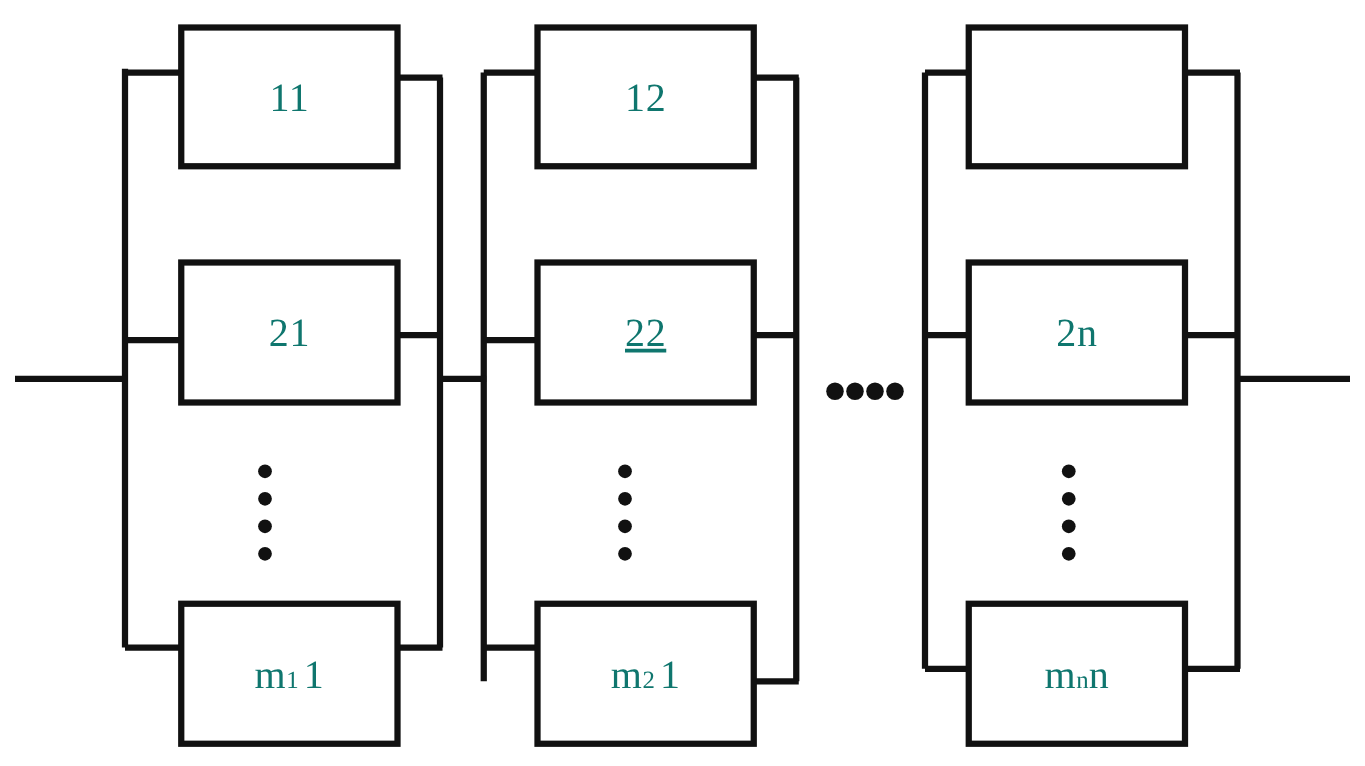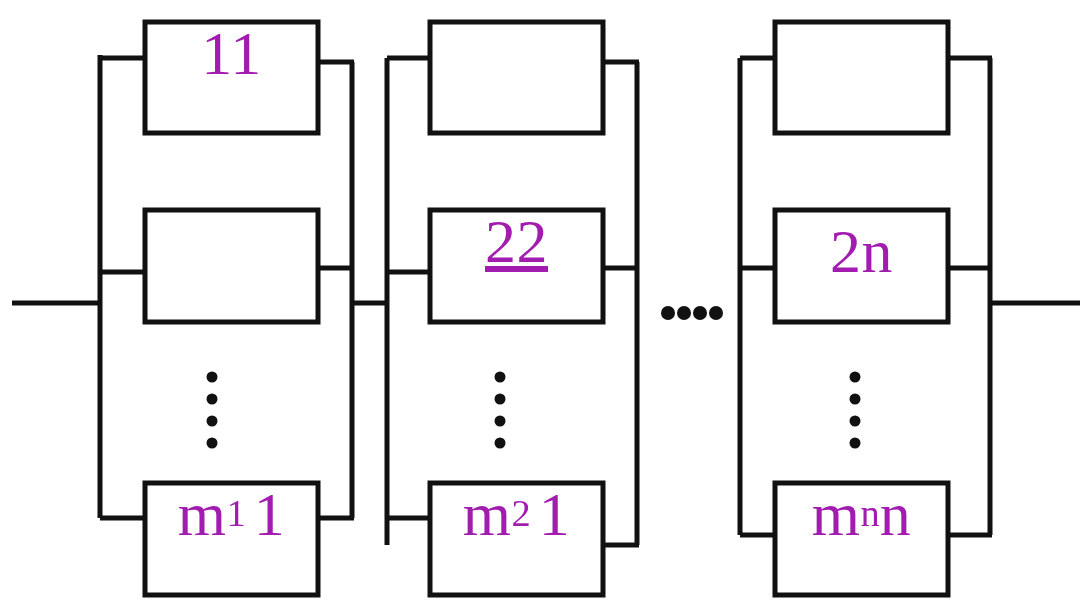--- a/index.html
+++ b/index.html
@@ -37,24 +37,25 @@
     stroke-width: 5;
     fill: none;
     stroke-linecap: butt;
   }
   .dot {
     fill: #111111;
   }
   .blk-label {
     position: absolute;
     display: flex;
+    align-items: center;
     justify-content: center;
     font-family: "Liberation Serif", "DejaVu Serif", serif;
-    font-size: 62px;
-    color: #a21caf;
+    font-size: 32px;
+    color: #0f766e;
     line-height: 1;
     white-space: nowrap;
     letter-spacing: 0.5px;
     pointer-events: none;
   }
   .blk-label sub {
     font-size: 0.62em;
     vertical-align: baseline;
     position: relative;
     top: 0.28em;
@@ -151,38 +152,44 @@
       <circle class="dot" cx="668" cy="313" r="7"></circle>
       <circle class="dot" cx="684" cy="313" r="7"></circle>
       <circle class="dot" cx="700" cy="313" r="7"></circle>
       <circle class="dot" cx="716" cy="313" r="7"></circle>
     </g>
   </svg>
 
   <div class="blk-label" style="left:145px; top:22px; width:173px; height:111px;">
     <span>11</span>
   </div>
+  <div class="blk-label" style="left:145px; top:210px; width:173px; height:112px;">
+    <span>21</span>
+  </div>
   <div class="blk-label" style="left:145px; top:483px; width:173px; height:112px;">
     <span>m</span>
       <sub>1</sub>
       <span class="sp"></span>
       <span>1</span>
   </div>
 
+  <div class="blk-label" style="left:430px; top:22px; width:173px; height:111px;">
+    <span>12</span>
+  </div>
   <div class="blk-label" style="left:430px; top:210px; width:173px; height:112px;text-decoration:underline;">
     <span>22</span>
   </div>
   <div class="blk-label" style="left:430px; top:483px; width:173px; height:112px;">
     <span>m</span>
       <sub>2</sub>
       <span class="sp"></span>
       <span>1</span>
   </div>
 
-  <div class="blk-label" style="left:775px; top:220px; width:173px; height:112px;">
+  <div class="blk-label" style="left:775px; top:210px; width:173px; height:112px;">
     <span>2n</span>
   </div>
   <div class="blk-label" style="left:775px; top:483px; width:173px; height:112px;">
     <span>m</span>
       <sub>n</sub>
       <span>n</span>
   </div>
 
 </div>
 

